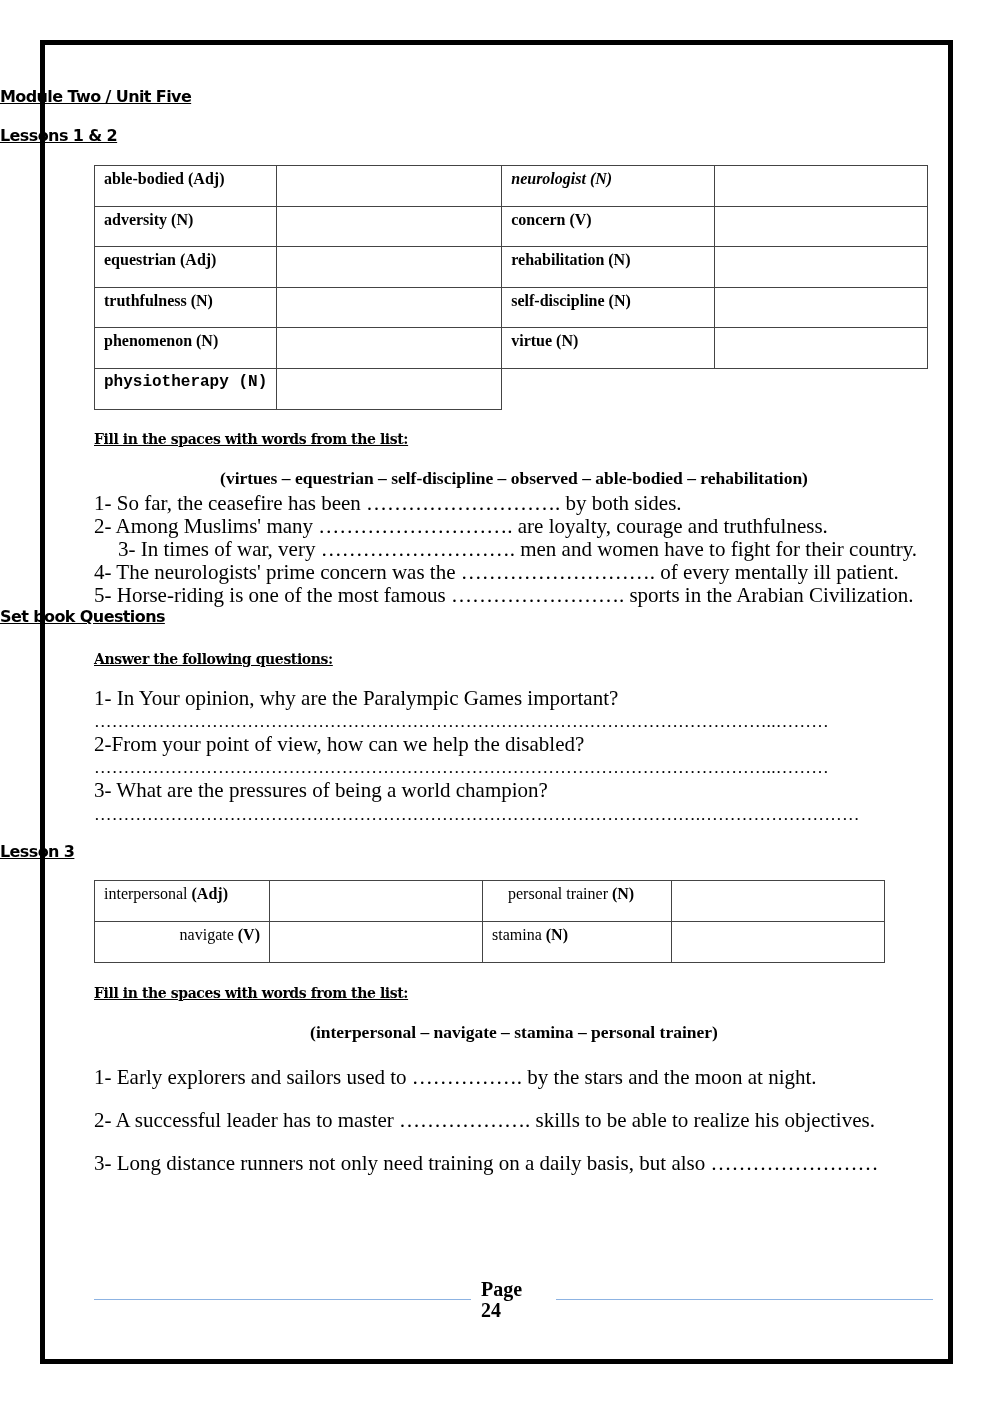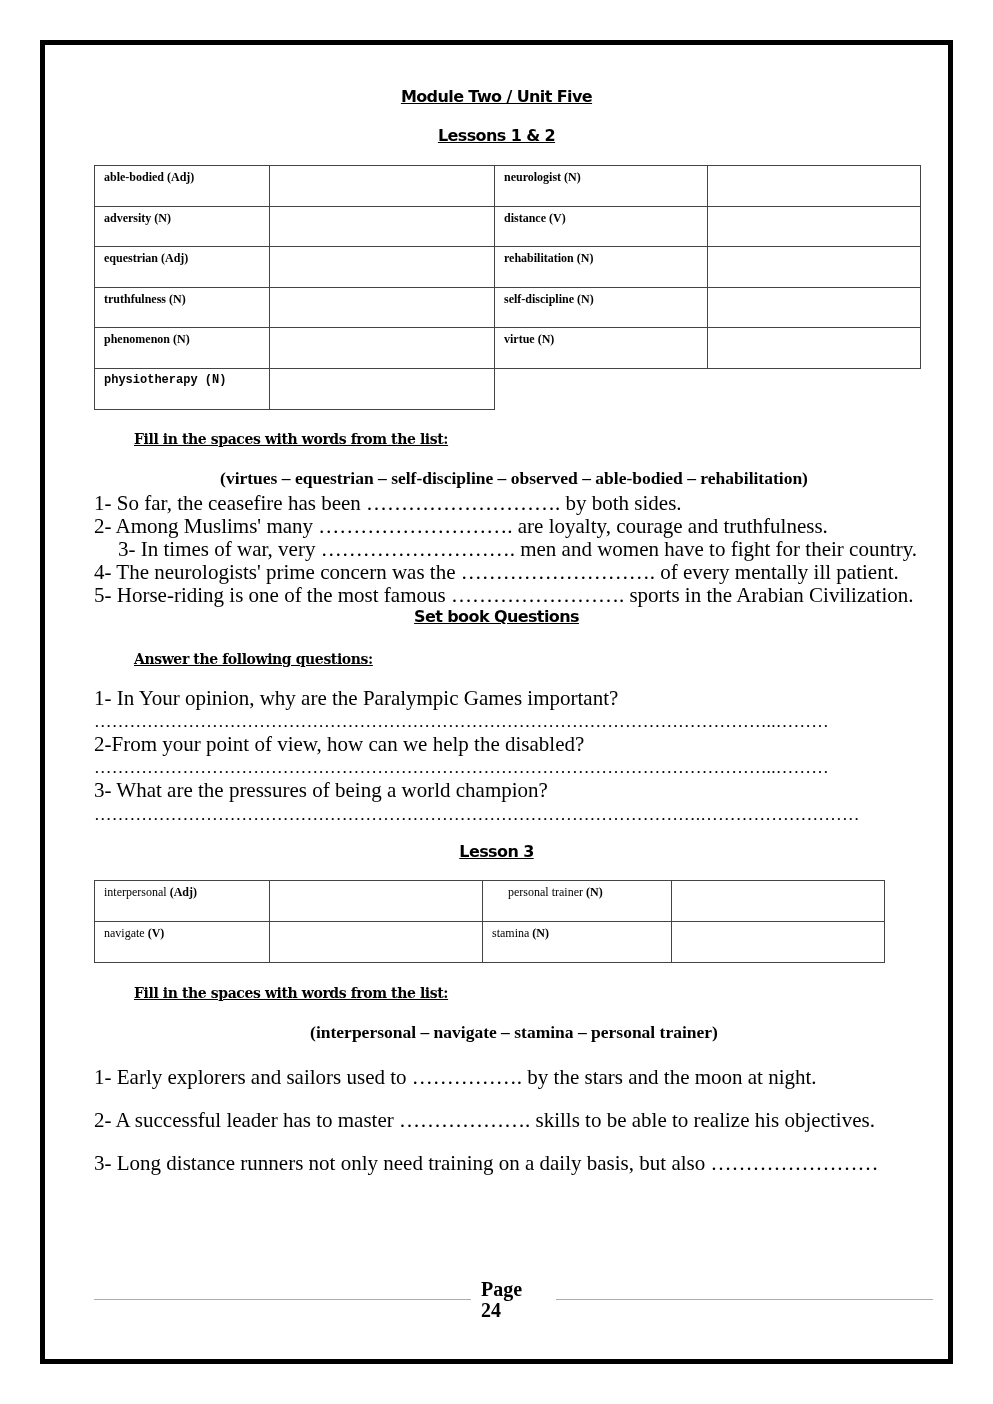--- a/index.html
+++ b/index.html
@@ -3,54 +3,54 @@
   <meta charset="utf-8">
   <style>
     html, body { margin: 0; padding: 0; background: #ffffff; }
     body { width: 993px; height: 1404px; position: relative; overflow: hidden;
            font-family: "Liberation Serif", "DejaVu Serif", serif; color: #000; }
     .frame { position: absolute; left: 40px; top: 40px; width: 903px; height: 1314px;
              border: 5px solid #000; background: #fff; }
     .abs { position: absolute; }
     .heading { font-family: "DejaVu Sans", sans-serif; font-weight: bold; text-decoration: underline;
                font-size: 16px; letter-spacing: -0.6px; white-space: nowrap; transform: scaleX(0.92); transform-origin: left center; }
-    .title-center { left: 0; width: 993px; text-align: center; transform: none; }
+    .title-center { left: 0; width: 993px; transform: none; }
     .subhead { font-family: "DejaVu Serif", serif; font-weight: bold; text-decoration: underline;
-               font-size: 14px; letter-spacing: -0.4px; white-space: nowrap; margin-left: 40px; }
+               font-size: 14px; letter-spacing: -0.4px; white-space: nowrap; }
     .line { font-size: 21px; white-space: nowrap; line-height: 23px; }
     table.vocab { position: absolute; border-collapse: collapse; }
     table.vocab td { border: 1.5px solid #444; vertical-align: top; padding: 4px 9px 0 9px;
-                     font-size: 12px; height: 36px; box-sizing: border-box; white-space: nowrap; }
+                     font-size: 16px; height: 36px; box-sizing: border-box; white-space: nowrap; }
     table.vocab td.b { font-weight: bold; }
     table.vocab td.empty-cell { border: none; }
     .words { font-weight: bold; font-size: 17.5px; text-align: center; white-space: nowrap; }
     .answer-dots { font-size: 17.5px; white-space: nowrap; overflow: hidden; letter-spacing: 0.2px; }
     .footer-line { position: absolute; height: 1px; background: #8db3e2; top: 1299px; }
     .page-label { font-family: Liberation Serif, serif; font-weight: bold; font-size: 20px; line-height: 21px; }
   </style>
 </head>
 <body>
 
 <div class="frame"></div>
 
 <div class="abs heading title-center" style="top:87px;">Module Two / Unit Five</div>
 <div class="abs heading title-center" style="top:126px;">Lessons 1 &amp; 2</div>
 
 <table class="vocab" style="left:94px; top:165px;">
   <tbody>
       <tr>
     <td class="b" style="width:175px;height:41px;">able-bodied (Adj)</td>
     <td style="width:225px;"></td>
-    <td class="b" style="width:213px;">neurologist (N)</td>
+    <td class="b" style="width:213px;font-style:italic;">neurologist (N)</td>
     <td style="width:213px;"></td>
   </tr>
   <tr>
     <td class="b" style="height:40px;margin-left:44px;">adversity (N)</td>
     <td></td>
-    <td class="b">distance (V)</td>
+    <td class="b">concern (V)</td>
     <td></td>
   </tr>
   <tr>
     <td class="b" style="height:41px;">equestrian (Adj)</td>
     <td></td>
     <td class="b">rehabilitation (N)</td>
     <td></td>
   </tr>
   <tr>
     <td class="b" style="height:40px;">truthfulness (N)</td>
@@ -95,21 +95,21 @@
 
 <table class="vocab" style="left:94px; top:880px;">
   <tbody>
       <tr>
     <td style="width:175px;height:41px;"><span>interpersonal </span><b>(Adj)</b></td>
     <td style="width:213px;"></td>
     <td style="width:189px;padding-left:25px;"><span>personal trainer </span><b>(N)</b></td>
     <td style="width:213px;"></td>
   </tr>
   <tr>
-    <td style="height:41px;"><span>navigate </span><b>(V)</b></td>
+    <td style="height:41px;text-align:right;"><span>navigate </span><b>(V)</b></td>
     <td></td>
     <td><span>stamina </span><b>(N)</b></td>
     <td></td>
   </tr>
 </tbody>
   </table>
 
 <div class="abs subhead" style="left:94px; top:985px;">Fill in the spaces with words from the list:</div>
 <div class="abs words" style="left:0; width:1028px; top:1022px;">(interpersonal – navigate – stamina – personal trainer)</div>
 <div class="abs line" style="left:94px; top:1066px;">1- Early explorers and sailors used to ……………. by the stars and the moon at night.</div>

